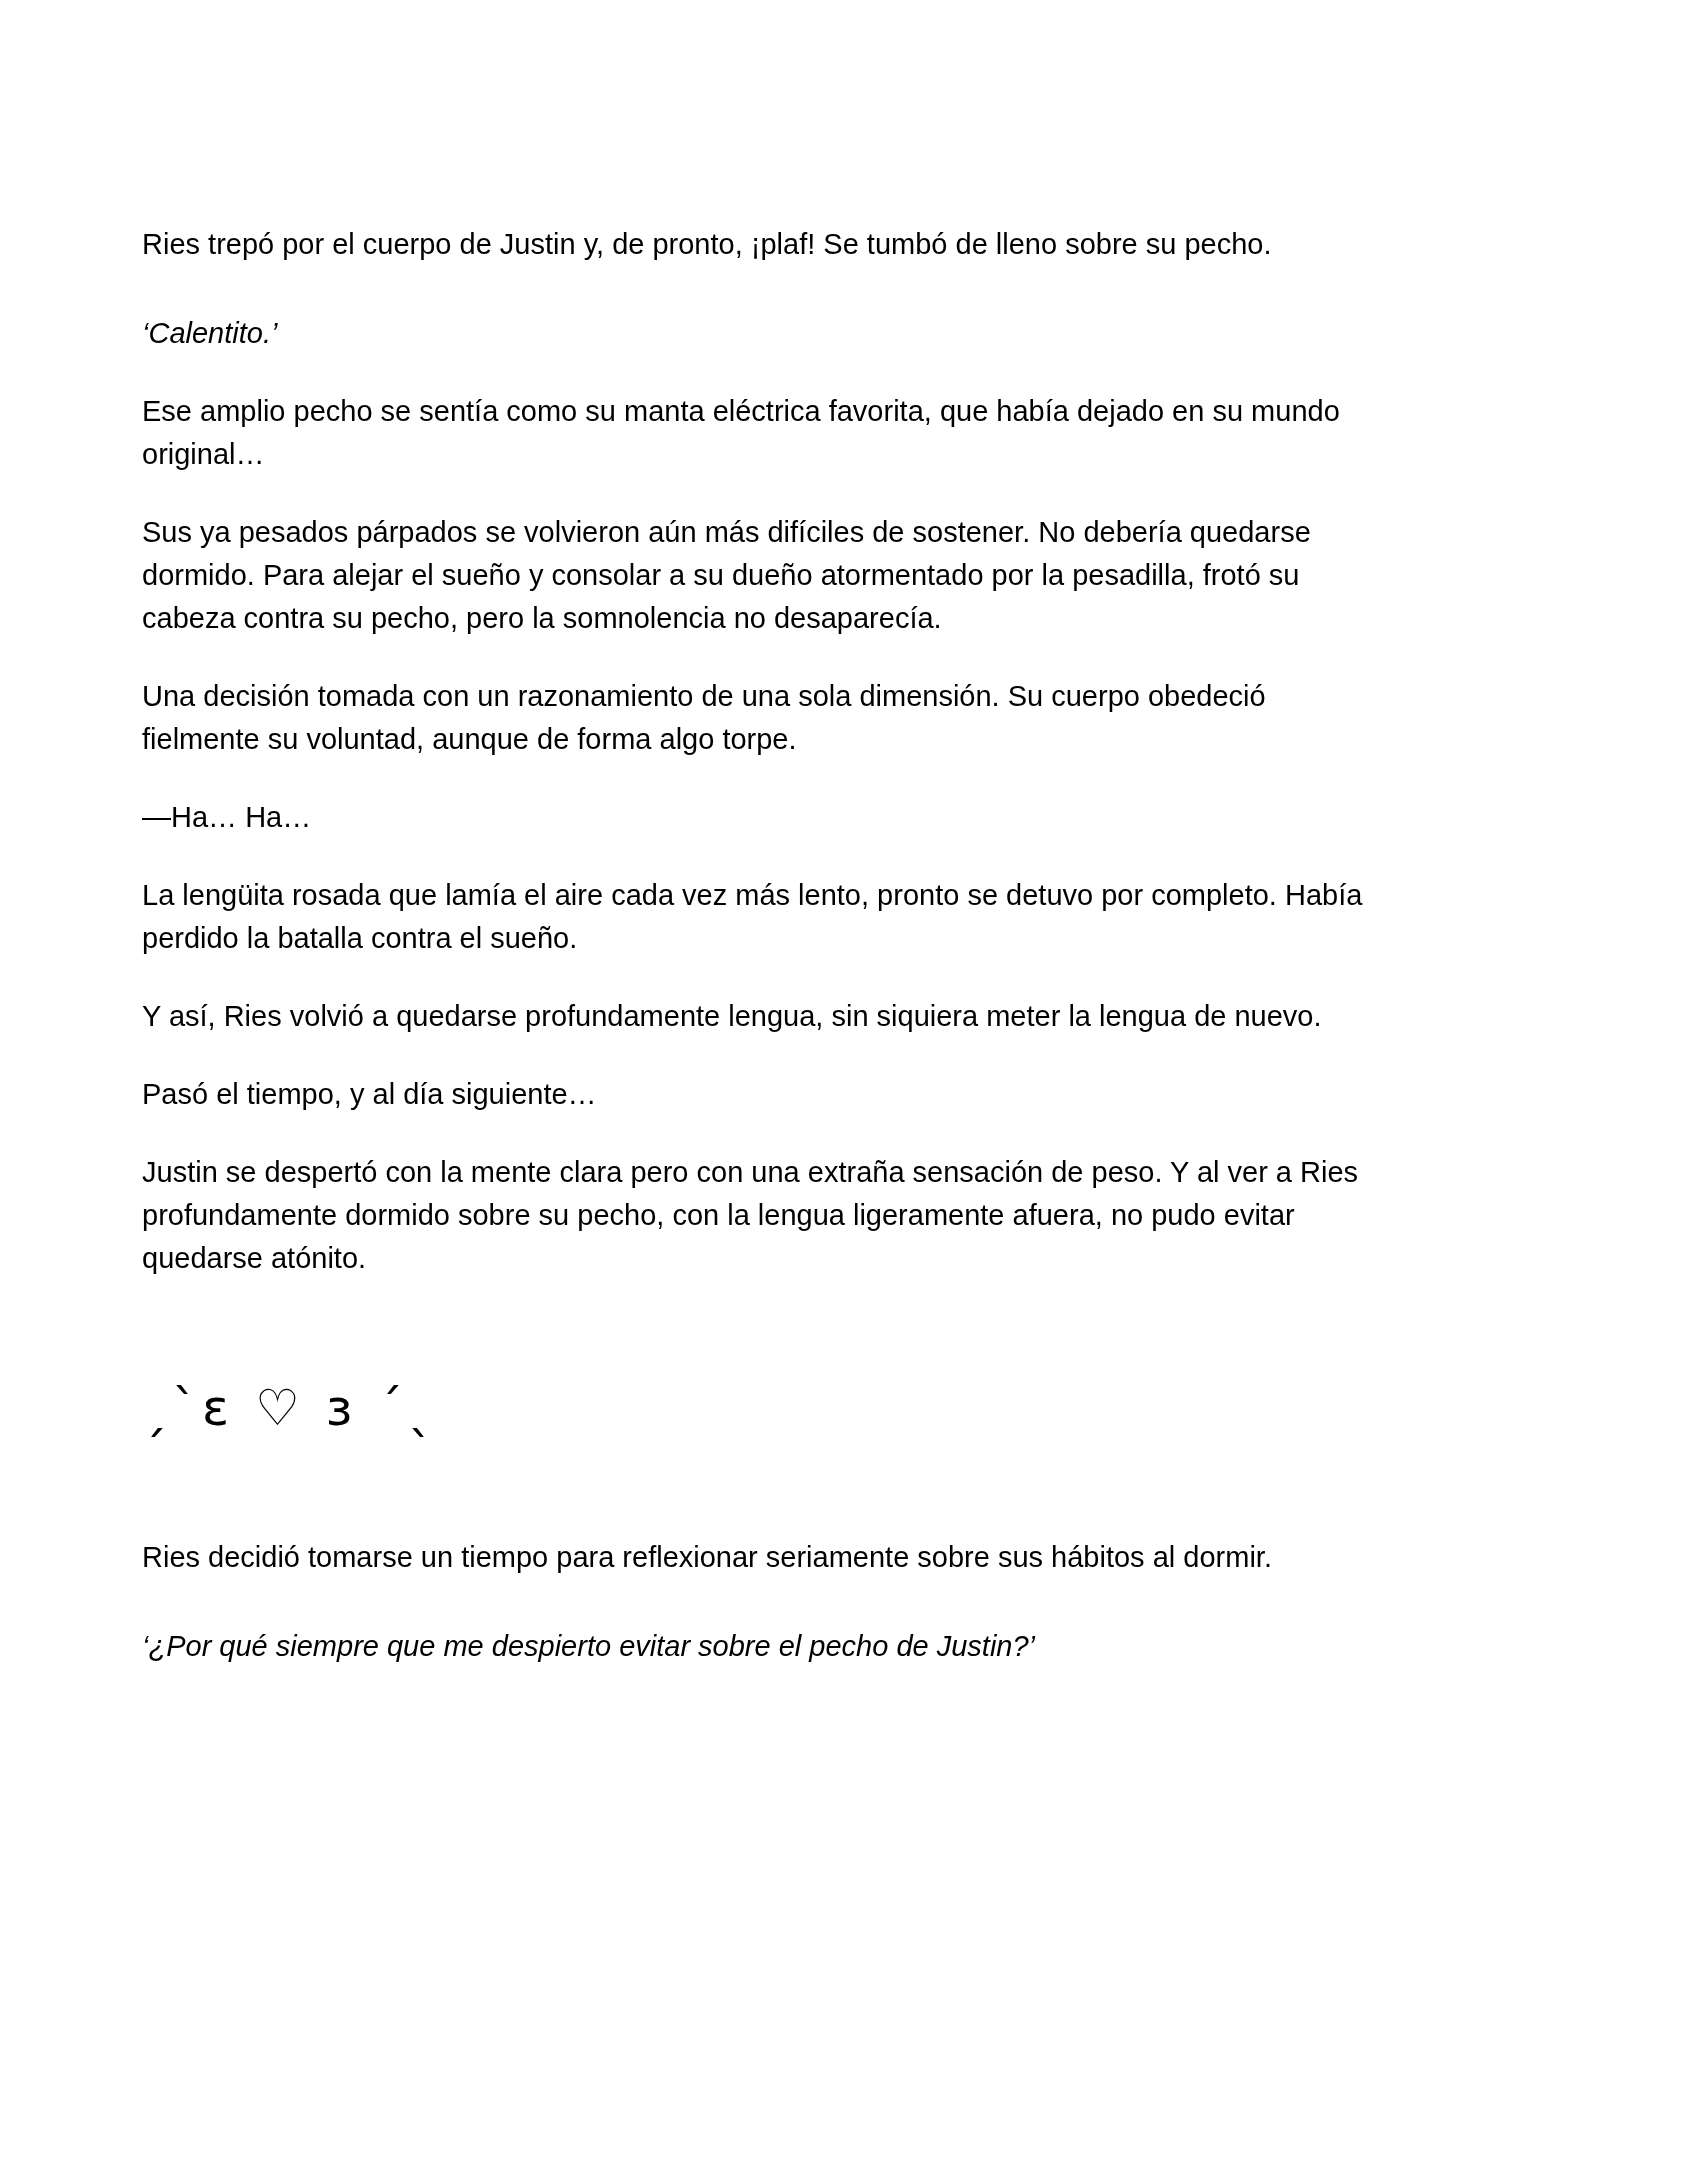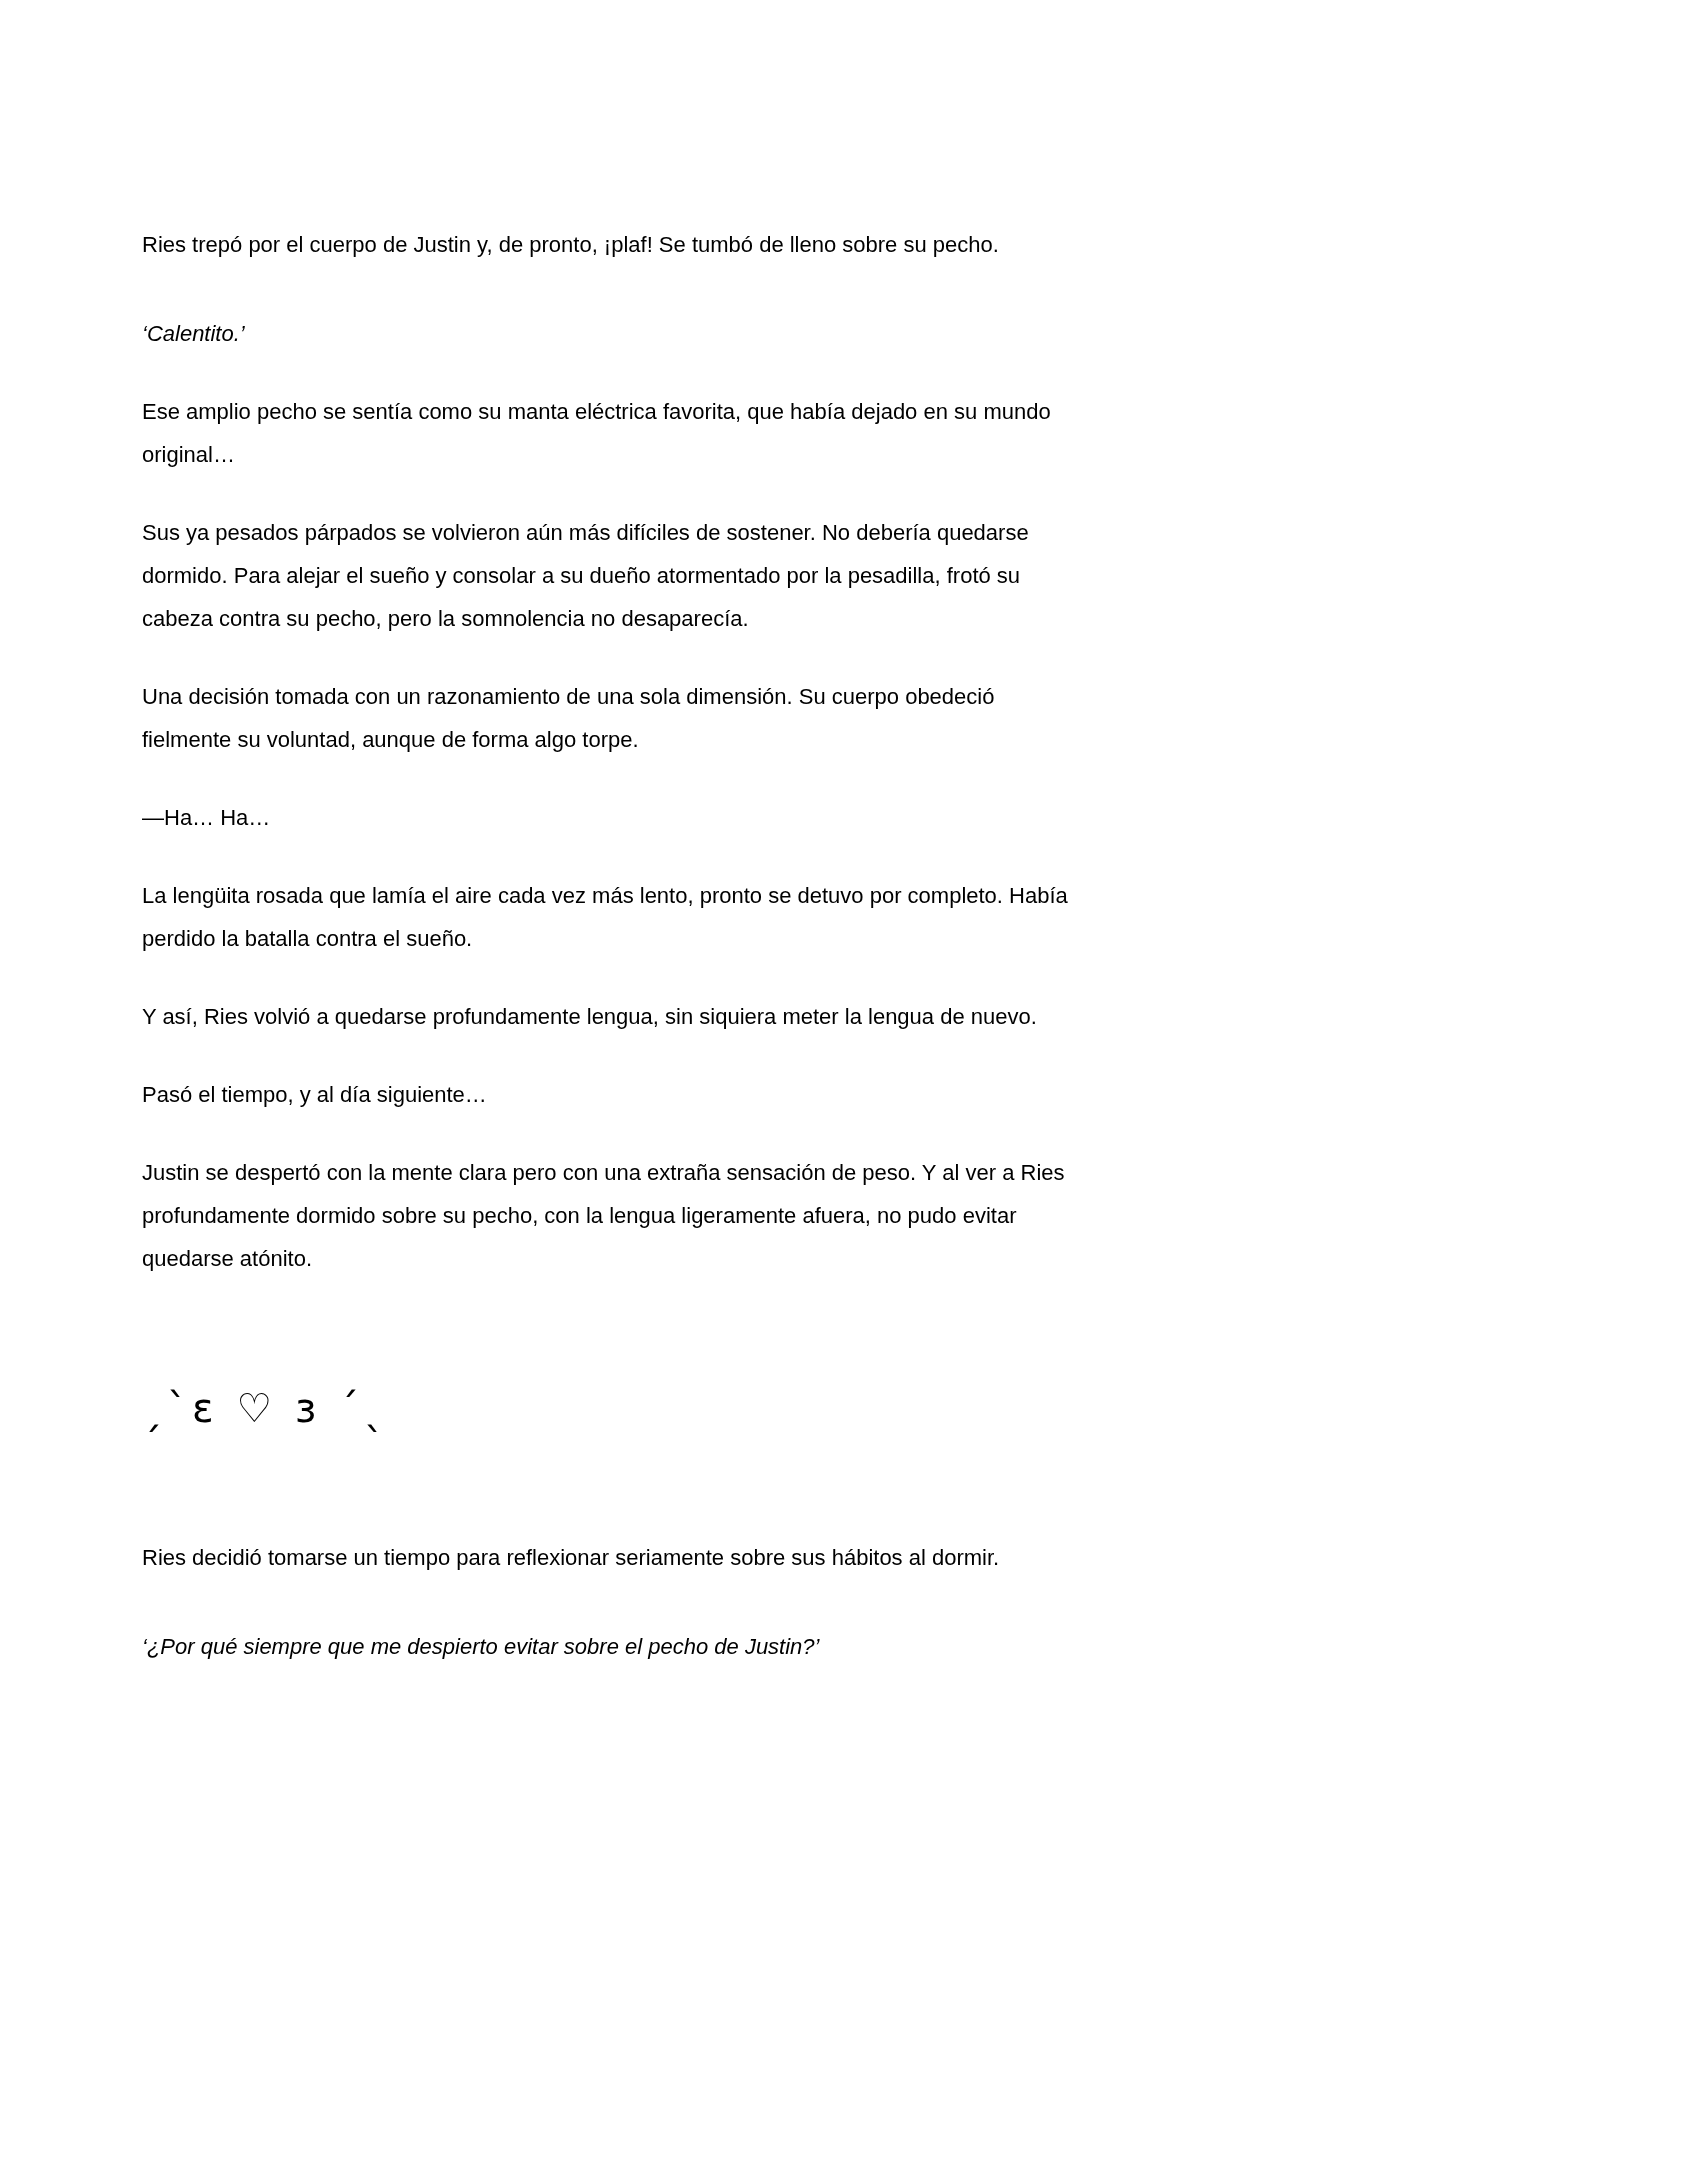--- a/index.html
+++ b/index.html
@@ -24,33 +24,33 @@
     background: #ffffff;
   }
   .content {
     position: absolute;
     left: 142px;
     top: 223px;
     width: 1436px;
   }
   .para {
     margin: 0 0 35px 0;
-    font-size: 22px;
+    font-size: 29px;
     line-height: 43px;
     white-space: pre-line;
     color: #000000;
   }
   .italic {
     font-style: italic;
     margin-top: 46px;
   }
   .kaomoji {
     margin-top: 94px;
     margin-bottom: 93px;
-    font-size: 40px;
+    font-size: 50px;
     line-height: 69px;
     letter-spacing: 5px;
     font-family: "DejaVu Sans", sans-serif;
     white-space: pre;
   }
 </style>
 </head>
 <body>
 
 <div class="page">

